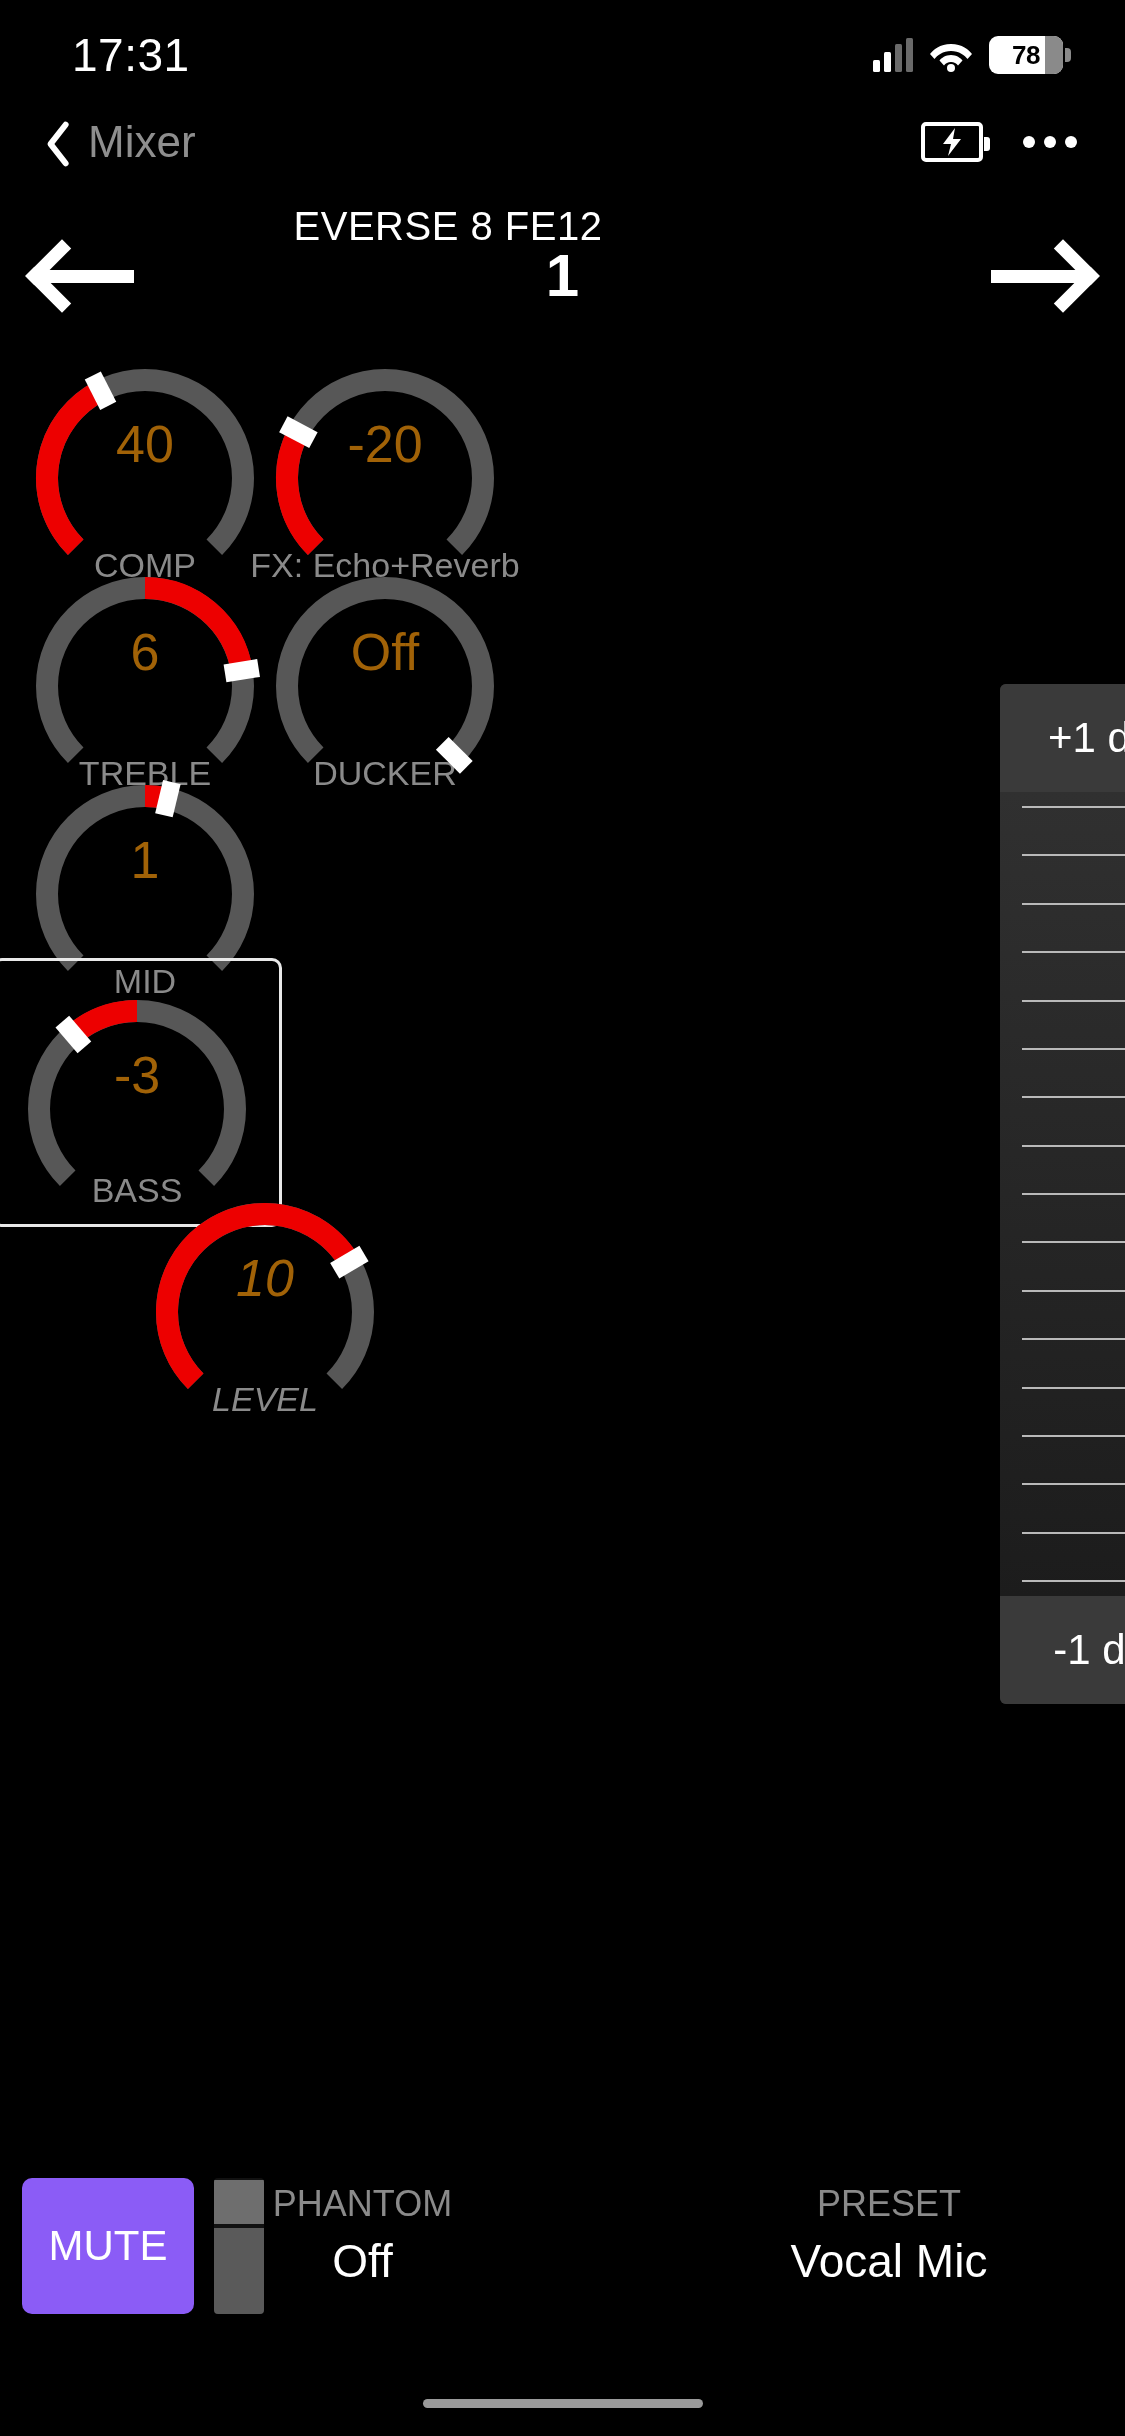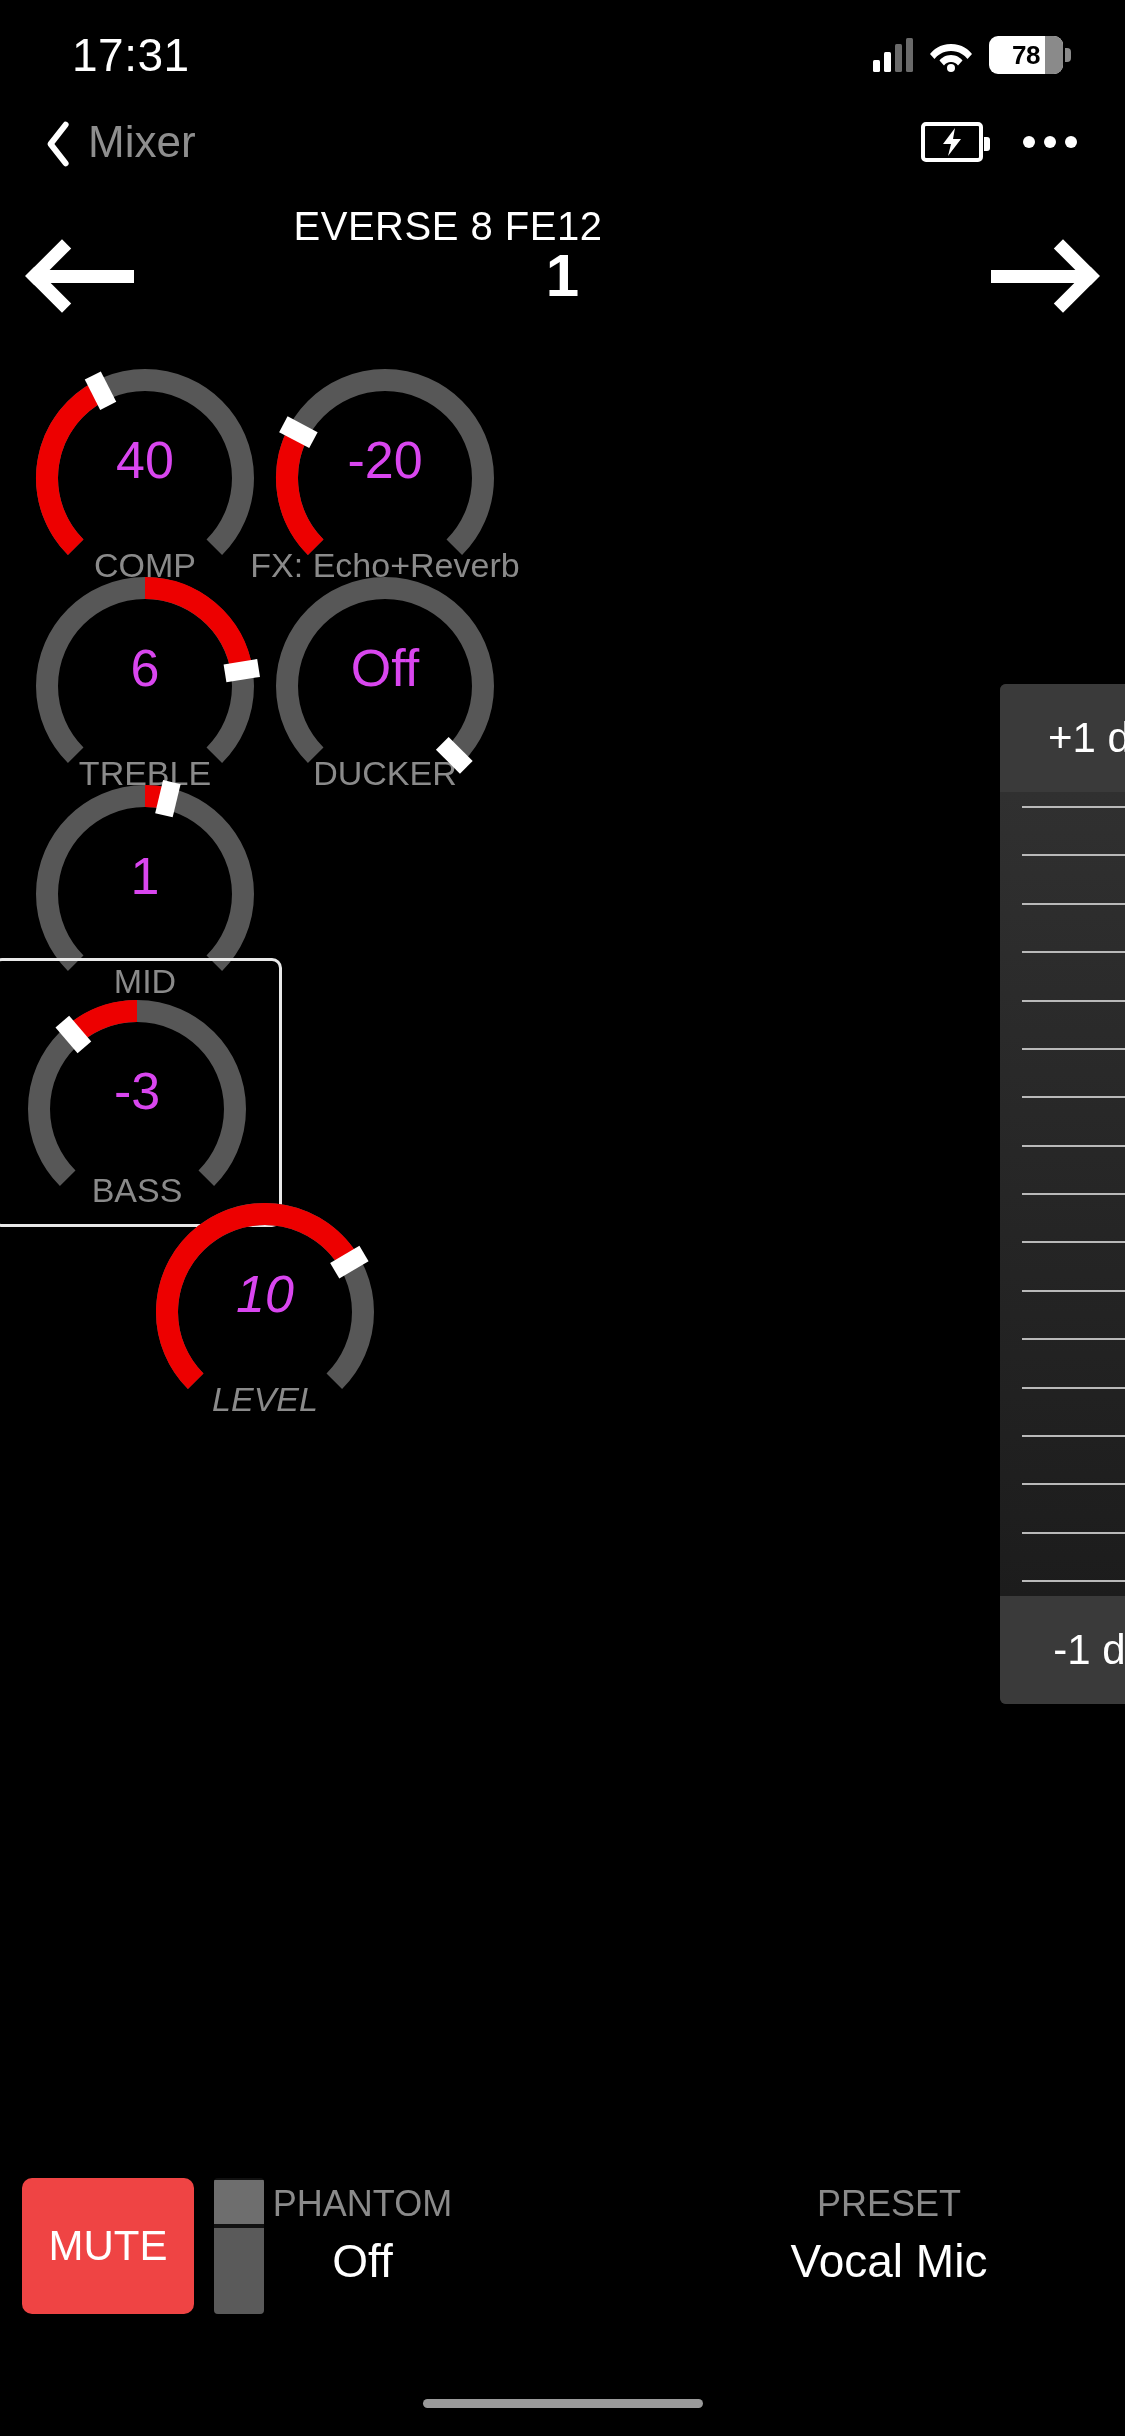--- a/index.html
+++ b/index.html
@@ -100,21 +100,21 @@
 
   
   .knob-area{
     position:absolute; top:348px; left:0; width:1000px; height:1030px;
   }
   .knob-cell{ position:absolute; width:290px; }
   .knob-wrap{ position:relative; width:260px; height:170px; margin:0 auto; }
   .knob-svg{ position:absolute; top:0; left:0; width:260px; height:260px; }
   .knob-val{
     position:absolute; width:260px; text-align:center;
-    top:70px; color:#d946ef; font-size:52px; font-weight:400; line-height:1;margin-top:16px;
+    top:70px; color:#a16207; font-size:52px; font-weight:400; line-height:1;
   }
   .knob-label{
     text-align:center; color:#8a8a8a; font-size:34px; font-weight:400;
     margin-top:28px; white-space:nowrap;
   }
   .knob-cell.selected{
     border:3px solid #e8e8e8; border-radius:10px;
     padding:18px 0 14px; width:290px;
   }
   .knob-cell.selected .knob-label{ margin-top:22px; }
@@ -137,21 +137,21 @@
   }
   .db-tick{ height:2px; background:#b9b9b9; margin:0 22px; }
   .db-btn.bottom{ position:absolute; bottom:0; left:0; right:0; }
 
   
   .bottombar{
     position:absolute; left:0; bottom:104px; width:1125px; height:170px;
   }
   .mute-btn{
     position:absolute; left:22px; top:16px; width:172px; height:136px;
-    background:#ef4444; border-radius:10px;
+    background:#8b5cf6; border-radius:10px;
     display:flex; align-items:center; justify-content:center;
     color:#fff; font-size:42px;
   }
   .meter{
     position:absolute; left:214px; top:16px; width:50px; height:136px;
     background:#111; border-radius:4px; overflow:hidden;
     display:flex; flex-direction:column; justify-content:flex-end;
   }
   .meter-seg-top{ height:44px; background:#6e6e6e; }
   .meter-seg-bot{ height:86px; background:#5a5a5a; margin-top:4px; }

